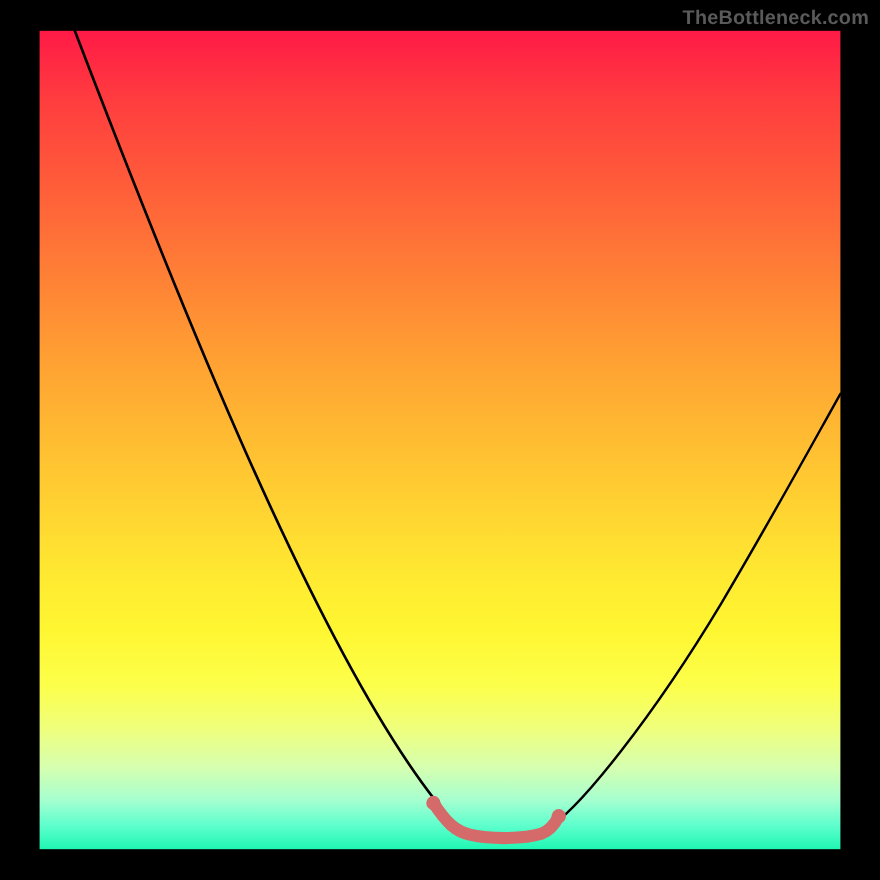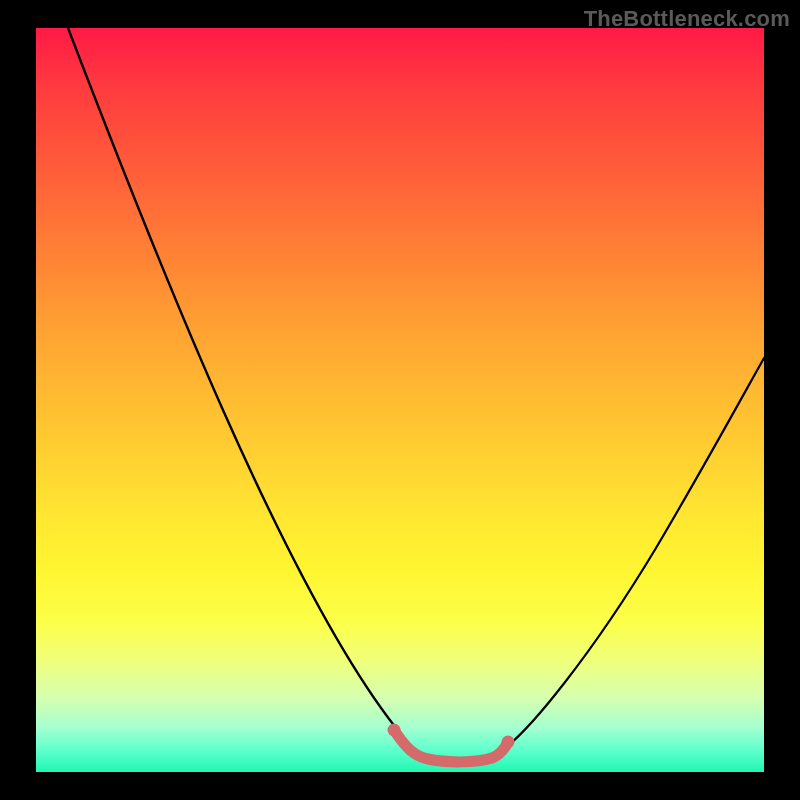--- a/index.html
+++ b/index.html
@@ -40,21 +40,21 @@
       #d6ffb0 90%,
       #a6ffd0 94%,
       #60ffcd 97%,
       #20f7b3 100%);
   }
   .watermark {
     position: absolute;
     top: 6px;
     right: 10px;
     color: #5a5a5a;
-    font-size: 22px;
+    font-size: 18px;
     font-weight: 600;
     letter-spacing: 0.2px;
     user-select: none;
   }
   svg.curves {
     position: absolute;
     left: 0;
     top: 0;
     width: 728px;
     height: 744px;

